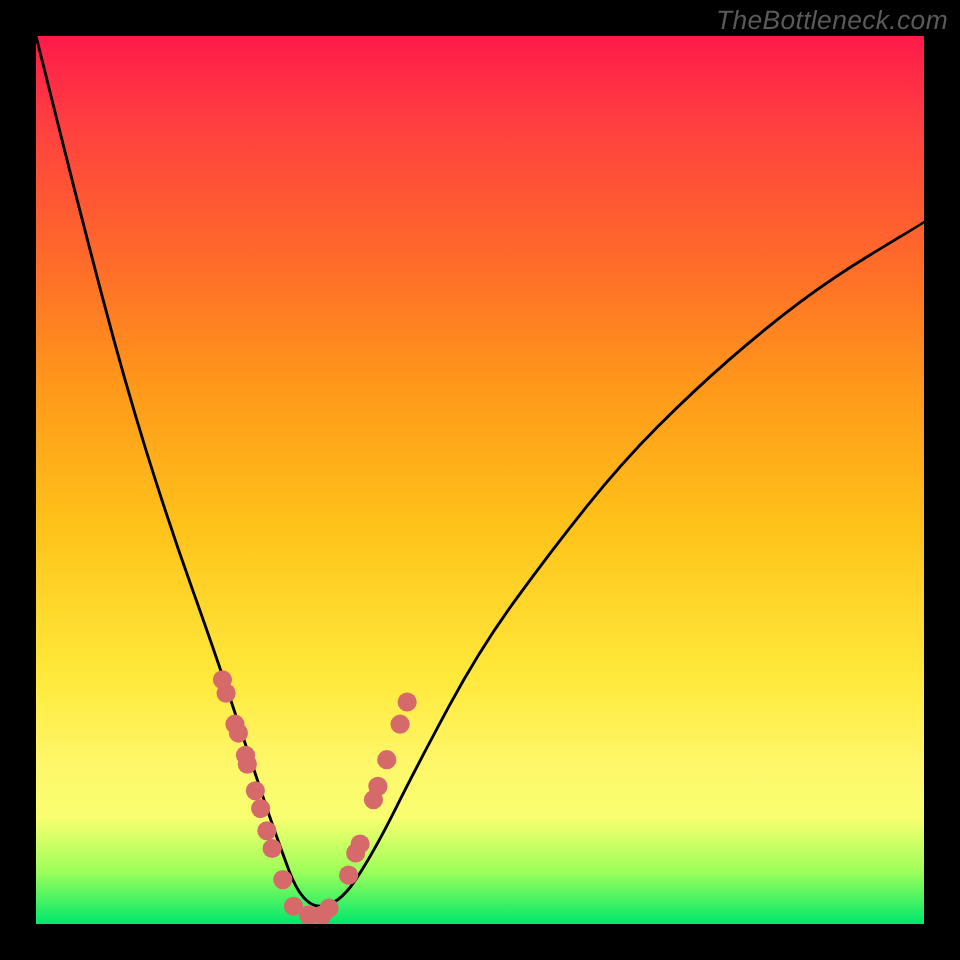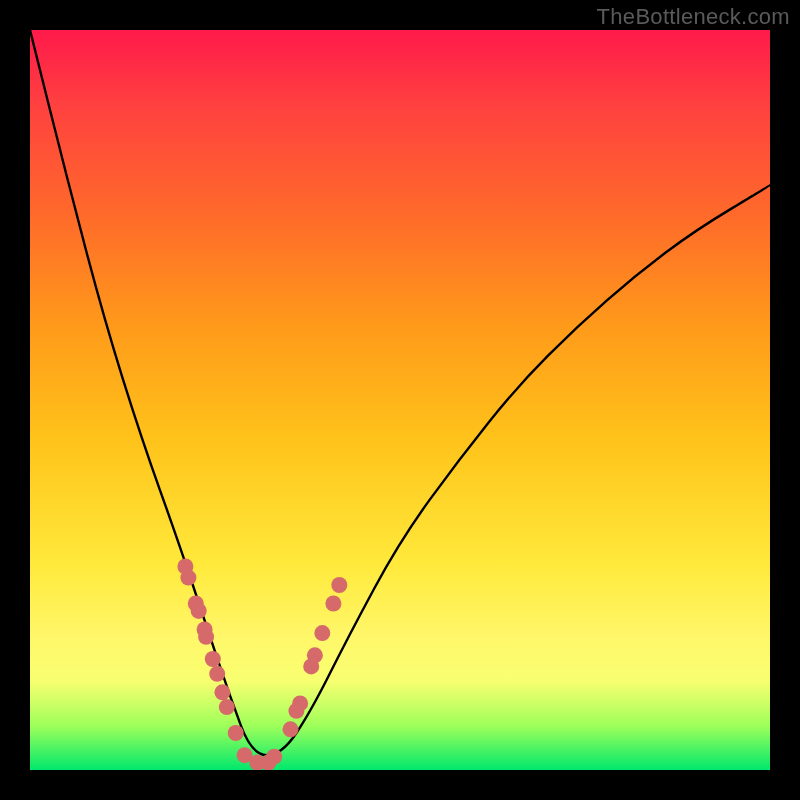--- a/index.html
+++ b/index.html
@@ -38,20 +38,21 @@
     overflow: hidden;
   }
   .watermark {
     position: absolute;
     top: 4px;
     right: 10px;
     color: #5a5a5a;
     font-size: 22px;
     letter-spacing: 0.3px;
     user-select: none;
+    font-style: italic;
   }
   svg.curve {
     position: absolute;
     left: 0;
     top: 0;
     width: 740px;
     height: 740px;
     overflow: visible;
   }
   .curve path {

